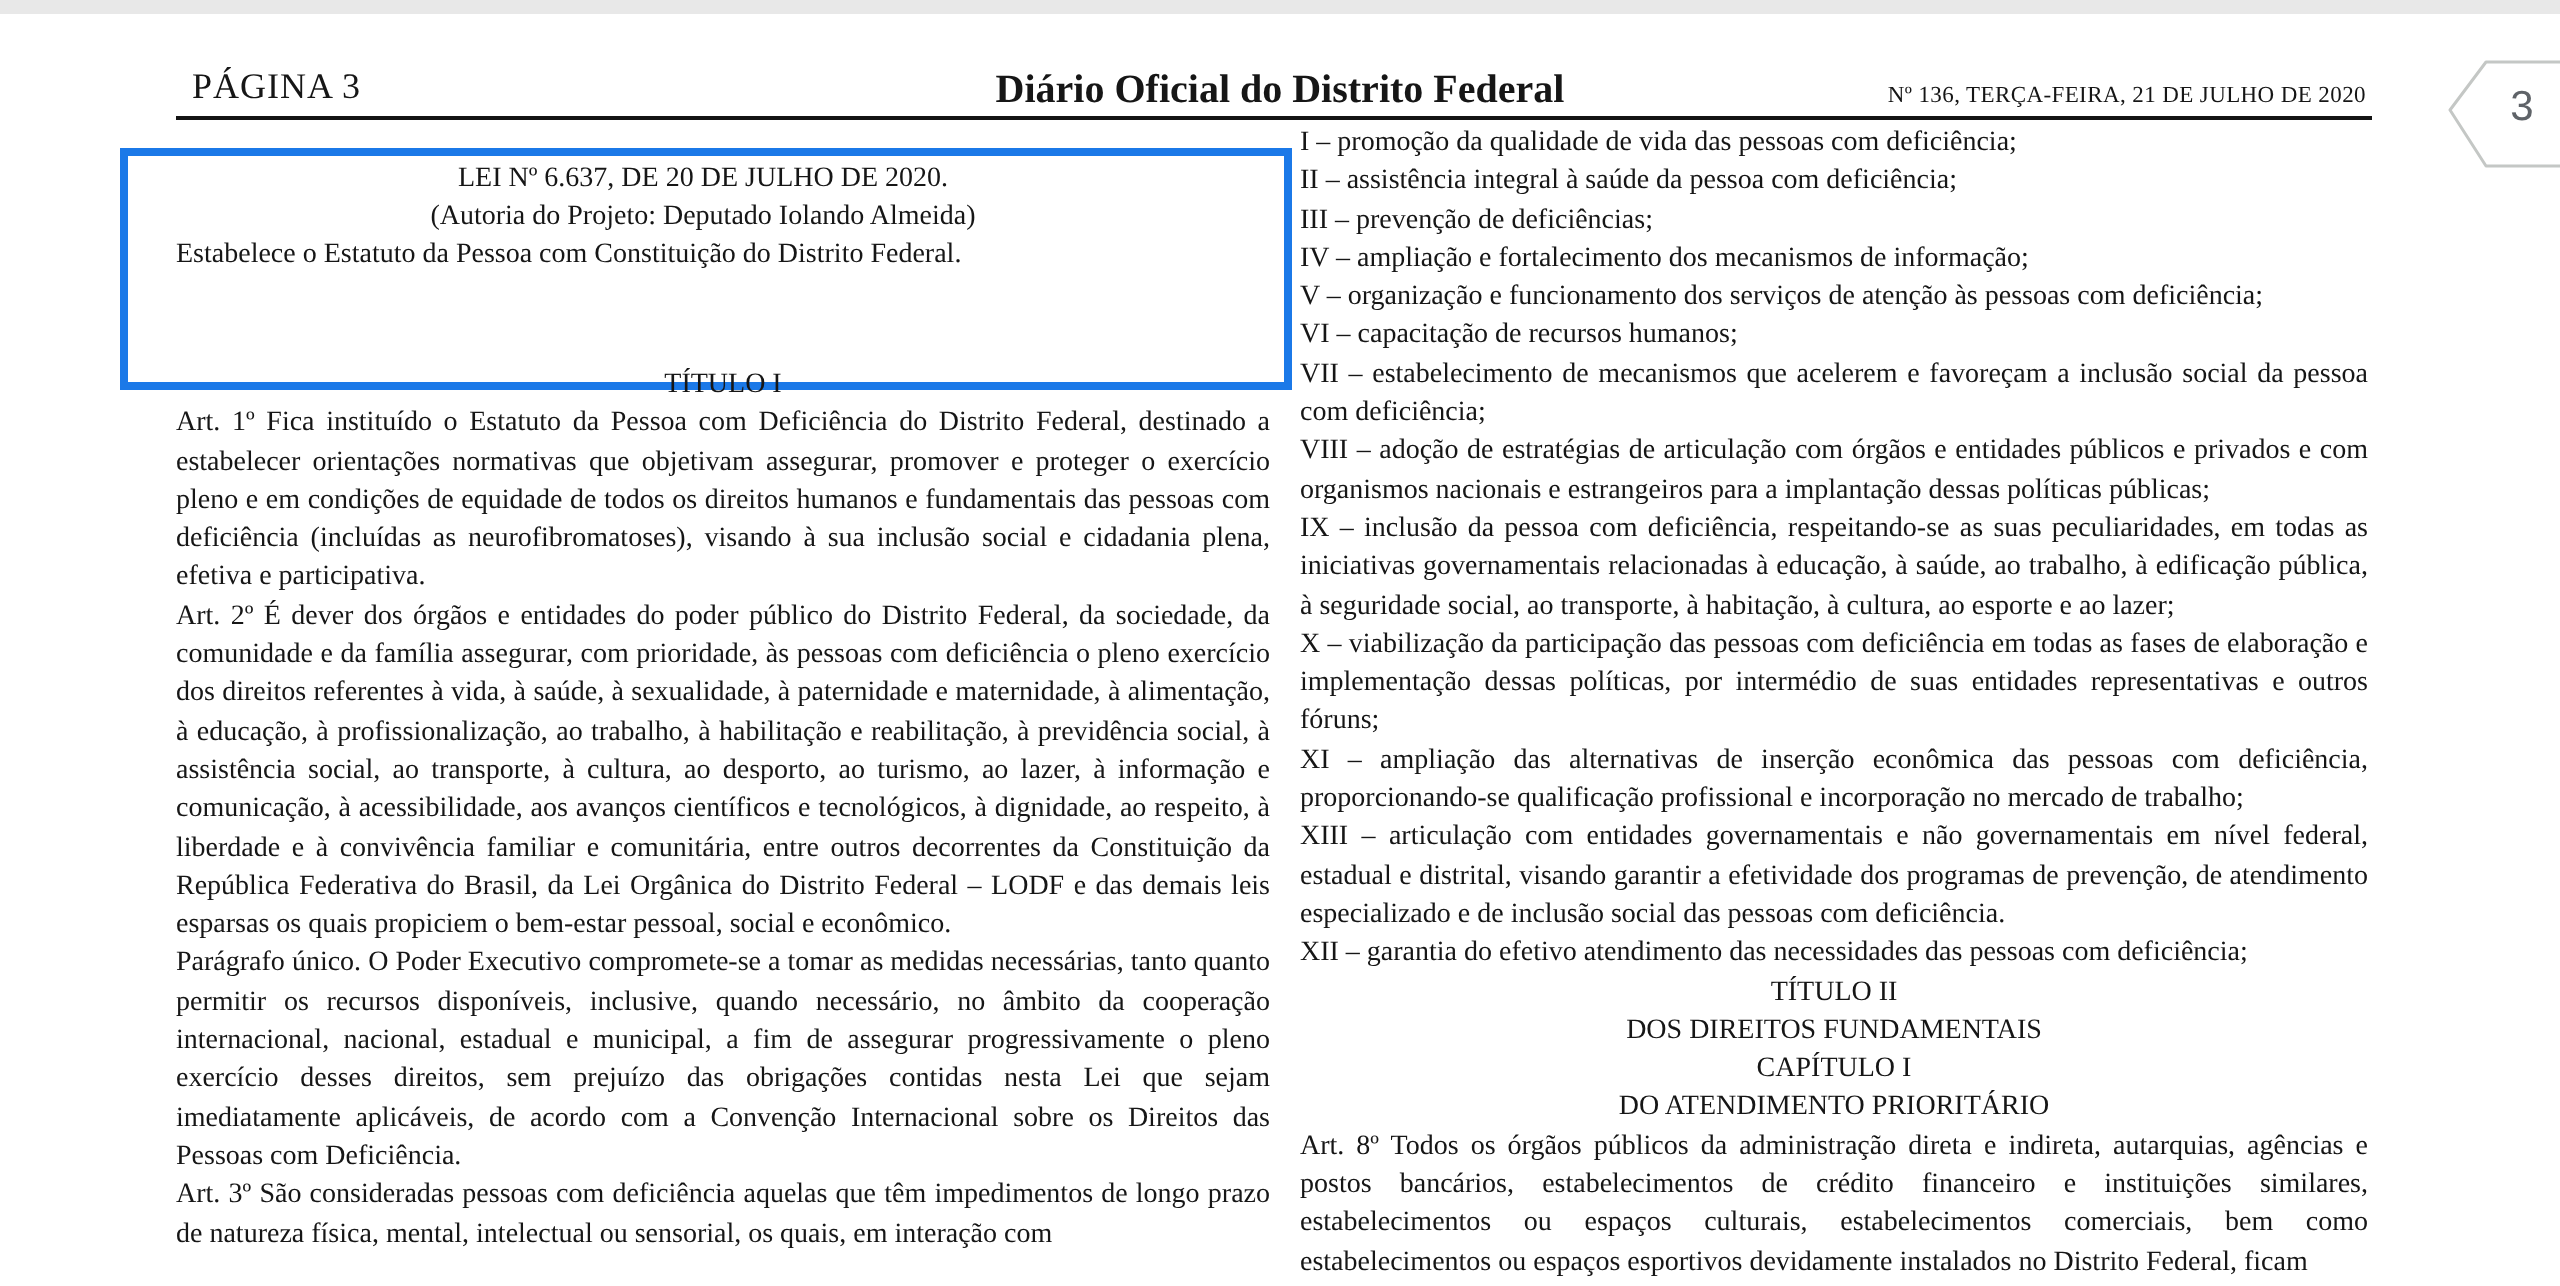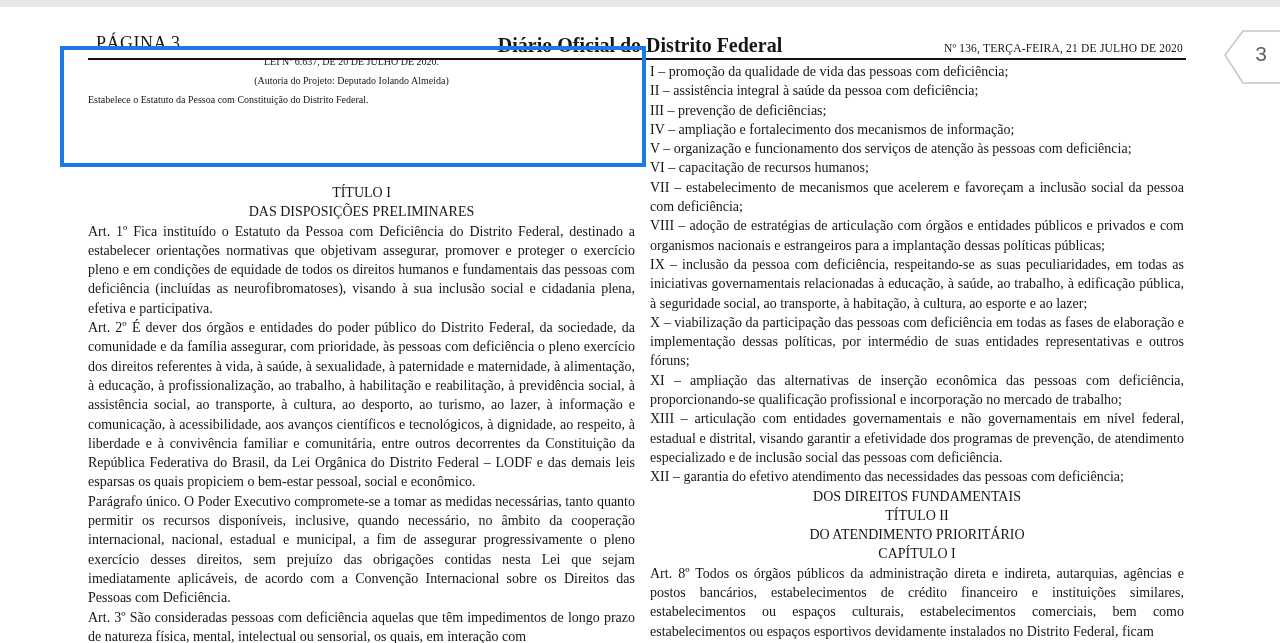--- a/index.html
+++ b/index.html
@@ -17,23 +17,23 @@
   .header-rule { position: absolute; left: 88px; right: 94px; top: 58px; height: 2px; background: #141414; }
 
   .page-tab { position: absolute; right: 0; top: 28px; width: 58px; height: 58px; cursor: pointer; }
   .page-tab svg { position: absolute; left: 0; top: 0; }
   .page-tab .tab-num {
     position: absolute; left: 20px; top: 14px; width: 38px; text-align: center;
     font-family: "Liberation Sans", sans-serif; font-size: 21px; color: #5f6368;
   }
 
   .highlight-box {
-    position: absolute; left: 60px; top: 46px; width: 586px; height: 121px;
+    position: absolute; left: 60px; top: 74px; width: 586px; height: 121px;
     border: 4px solid #1b79e8; padding: 2px 27px 0 24px;
-    font-size: 10px; line-height: 19px;
+    font-size: 14px; line-height: 19px;
   }
   .highlight-box p { margin: 0; }
 
   .col { position: absolute; font-size: 14px; line-height: 19.3px; }
   .col p { margin: 0; text-align: justify; }
   .col p.center, .highlight-box p.center { text-align: center; }
   .col-left  { left: 88px;  top: 183px; width: 547px; height: 461px; overflow: hidden; }
   .col-right { left: 650px; top: 62px;  width: 534px; height: 581px; overflow: hidden; }
 </style>
 </head>
@@ -56,41 +56,40 @@
   </div>
 
   <section class="highlight-box">
     <p class="center">LEI Nº 6.637, DE 20 DE JULHO DE 2020.</p>
     <p class="center">(Autoria do Projeto: Deputado Iolando Almeida)</p>
     <p>Estabelece o Estatuto da Pessoa com Constituição do Distrito Federal.</p>
   </section>
 
   <section class="col col-left">
     <p class="center">TÍTULO I</p>
-    <p class="center">DAS DISPOSIÇÕES PRELIMINARES</p>
     <p>Art. 1º Fica instituído o Estatuto da Pessoa com Deficiência do Distrito Federal, destinado a estabelecer orientações normativas que objetivam assegurar, promover e proteger o exercício pleno e em condições de equidade de todos os direitos humanos e fundamentais das pessoas com deficiência (incluídas as neurofibromatoses), visando à sua inclusão social e cidadania plena, efetiva e participativa.</p>
     <p>Art. 2º É dever dos órgãos e entidades do poder público do Distrito Federal, da sociedade, da comunidade e da família assegurar, com prioridade, às pessoas com deficiência o pleno exercício dos direitos referentes à vida, à saúde, à sexualidade, à paternidade e maternidade, à alimentação, à educação, à profissionalização, ao trabalho, à habilitação e reabilitação, à previdência social, à assistência social, ao transporte, à cultura, ao desporto, ao turismo, ao lazer, à informação e comunicação, à acessibilidade, aos avanços científicos e tecnológicos, à dignidade, ao respeito, à liberdade e à convivência familiar e comunitária, entre outros decorrentes da Constituição da República Federativa do Brasil, da Lei Orgânica do Distrito Federal – LODF e das demais leis esparsas os quais propiciem o bem-estar pessoal, social e econômico.</p>
     <p>Parágrafo único. O Poder Executivo compromete-se a tomar as medidas necessárias, tanto quanto permitir os recursos disponíveis, inclusive, quando necessário, no âmbito da cooperação internacional, nacional, estadual e municipal, a fim de assegurar progressivamente o pleno exercício desses direitos, sem prejuízo das obrigações contidas nesta Lei que sejam imediatamente aplicáveis, de acordo com a Convenção Internacional sobre os Direitos das Pessoas com Deficiência.</p>
     <p>Art. 3º São consideradas pessoas com deficiência aquelas que têm impedimentos de longo prazo de natureza física, mental, intelectual ou sensorial, os quais, em interação com</p>
   </section>
 
   <section class="col col-right">
     <p>I – promoção da qualidade de vida das pessoas com deficiência;</p>
     <p>II – assistência integral à saúde da pessoa com deficiência;</p>
     <p>III – prevenção de deficiências;</p>
     <p>IV – ampliação e fortalecimento dos mecanismos de informação;</p>
     <p>V – organização e funcionamento dos serviços de atenção às pessoas com deficiência;</p>
     <p>VI – capacitação de recursos humanos;</p>
     <p>VII – estabelecimento de mecanismos que acelerem e favoreçam a inclusão social da pessoa com deficiência;</p>
     <p>VIII – adoção de estratégias de articulação com órgãos e entidades públicos e privados e com organismos nacionais e estrangeiros para a implantação dessas políticas públicas;</p>
     <p>IX – inclusão da pessoa com deficiência, respeitando-se as suas peculiaridades, em todas as iniciativas governamentais relacionadas à educação, à saúde, ao trabalho, à edificação pública, à seguridade social, ao transporte, à habitação, à cultura, ao esporte e ao lazer;</p>
     <p>X – viabilização da participação das pessoas com deficiência em todas as fases de elaboração e implementação dessas políticas, por intermédio de suas entidades representativas e outros fóruns;</p>
     <p>XI – ampliação das alternativas de inserção econômica das pessoas com deficiência, proporcionando-se qualificação profissional e incorporação no mercado de trabalho;</p>
     <p>XIII – articulação com entidades governamentais e não governamentais em nível federal, estadual e distrital, visando garantir a efetividade dos programas de prevenção, de atendimento especializado e de inclusão social das pessoas com deficiência.</p>
     <p>XII – garantia do efetivo atendimento das necessidades das pessoas com deficiência;</p>
+    <p class="center">TÍTULO II</p>
     <p class="center">DOS DIREITOS FUNDAMENTAIS</p>
-    <p class="center">TÍTULO II</p>
+    <p class="center">CAPÍTULO I</p>
     <p class="center">DO ATENDIMENTO PRIORITÁRIO</p>
-    <p class="center">CAPÍTULO I</p>
     <p>Art. 8º Todos os órgãos públicos da administração direta e indireta, autarquias, agências e postos bancários, estabelecimentos de crédito financeiro e instituições similares, estabelecimentos ou espaços culturais, estabelecimentos comerciais, bem como estabelecimentos ou espaços esportivos devidamente instalados no Distrito Federal, ficam</p>
   </section>
 
 </div>
 
 </body></html>

